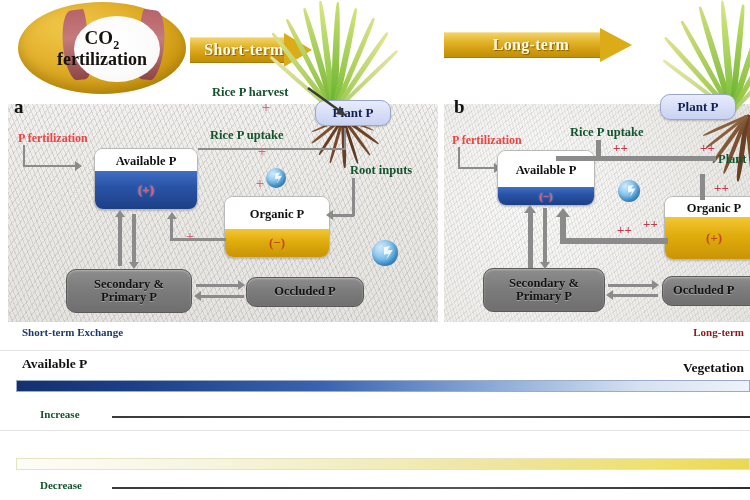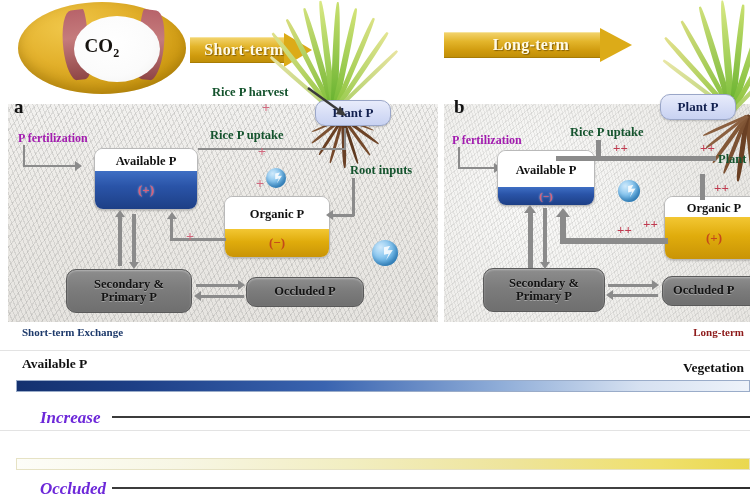--- a/index.html
+++ b/index.html
@@ -126,21 +126,21 @@
   .fhead { position: absolute; width: 0; height: 0; }
   .fhead.up    { border-left: 5px solid transparent; border-right: 5px solid transparent; border-bottom: 7px solid #8b8b8b; }
   .fhead.down  { border-left: 5px solid transparent; border-right: 5px solid transparent; border-top: 7px solid #8b8b8b; }
   .fhead.left  { border-top: 5px solid transparent; border-bottom: 5px solid transparent; border-right: 7px solid #8b8b8b; }
   .fhead.right { border-top: 5px solid transparent; border-bottom: 5px solid transparent; border-left: 7px solid #8b8b8b; }
 
   .thinline { position: absolute; background: #8b8b8b; }
 
   
   .lbl { position: absolute; font-weight: bold; color: #14532d; white-space: nowrap; }
-  .lbl-blue { color: #a21caf; }
+  .lbl-blue { color: #ef4444; }
   .plus { position: absolute; color: #d2697f; font-weight: bold; font-family: "Liberation Serif", serif; }
   .plus-strong { color: #c03a4f; }
 
   
   .plant { position: absolute; }
   .blade {
     position: absolute; bottom: 0; left: 50%;
     border-radius: 50% 50% 4px 4px / 70% 70% 6px 6px;
     transform-origin: 50% 100%;
   }
@@ -171,38 +171,39 @@
   .leg-title { position: absolute; font-weight: bold; font-size: 13.5px; color: #111; }
   .gradbar { position: absolute; height: 12px; }
   .gradbar.blue {
     background: linear-gradient(90deg, #14316f 0%, #1d3f86 16%, #3a64b0 42%, #8fadd8 66%, #d6e1f1 85%, #eef3fa 100%);
     border: 1px solid #9aacc9;
   }
   .gradbar.gold {
     background: linear-gradient(90deg, #fdfdf8 0%, #f7f6e4 22%, #f2eec2 45%, #eee49a 68%, #efe06c 88%, #ead84f 100%);
     border: 1px solid #e6e2c4;
   }
-  .leg-sub { position: absolute; font-style: italic; font-weight: bold; font-size: 17px; color: #6d28d9; }
+  .leg-sub { position: absolute; font-weight: bold; font-size: 11px; color: #14532d; }
   .leg-rule { position: absolute; height: 2px; background: linear-gradient(90deg,#3a3a3a 0%, #555 55%, #2e2e2e 100%); }
   .hairline { position: absolute; height: 1px; background: #e3e3e3; }
 </style>
 </head>
 <body>
 
 <div id="root">
 
   <div class="soil" style="left:8px; top:104px; width:430px; height:218px;"></div>
 
   <div class="co2-oval">
     <div class="co2-petal l"></div>
     <div class="co2-petal r"></div>
     <div class="co2-white"></div>
   </div>
   <div class="co2-text">
     <div class="l1"><span>CO</span><sub>2</sub></div>
+    <div class="l2">fertilization</div>
   </div>
 
   <div class="term-arrow" style="left:190px; top:33px; width:122px;">
     <div class="body" style="width:96px;"></div>
     <div class="head" style="left:94px; border-left:28px solid #dcab18;"></div>
     <div class="label">Short-term</div>
   </div>
 
   <div class="panel-letter" style="left:14px; top:96px;">a</div>
 
@@ -418,17 +419,17 @@
     <div class="gradbar blue" style="left:16px; top:56px; width:734px;"></div>
 
     <div class="leg-sub" style="left:40px; top:84px;">Increase</div>
     <div class="leg-rule" style="left:112px; top:92px; width:638px;"></div>
 
     <div class="hairline" style="left:0; top:106px; width:750px;"></div>
 
 
     <div class="gradbar gold" style="left:16px; top:134px; width:734px;"></div>
 
-    <div class="leg-sub" style="left:40px; top:155px;">Occluded</div>
+    <div class="leg-sub" style="left:40px; top:155px;">Decrease</div>
     <div class="leg-rule" style="left:112px; top:163px; width:638px;"></div>
   </div>
 
 </div>
 
 </body></html>

